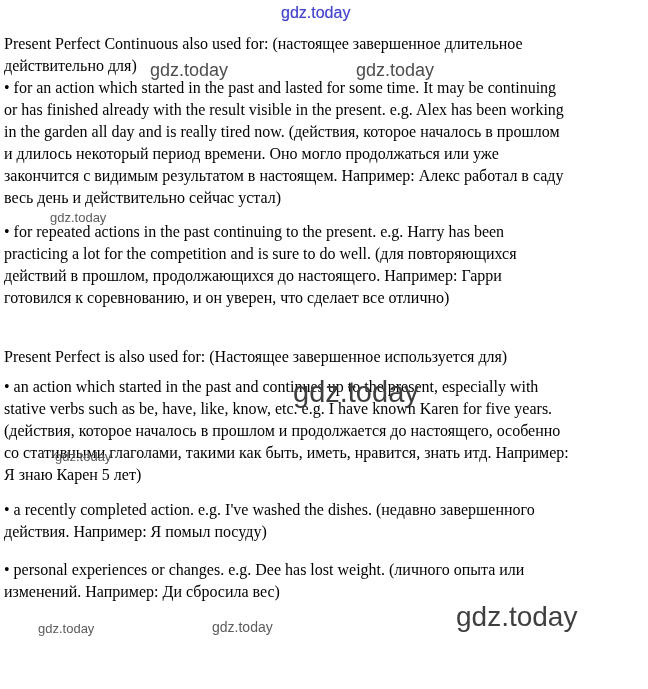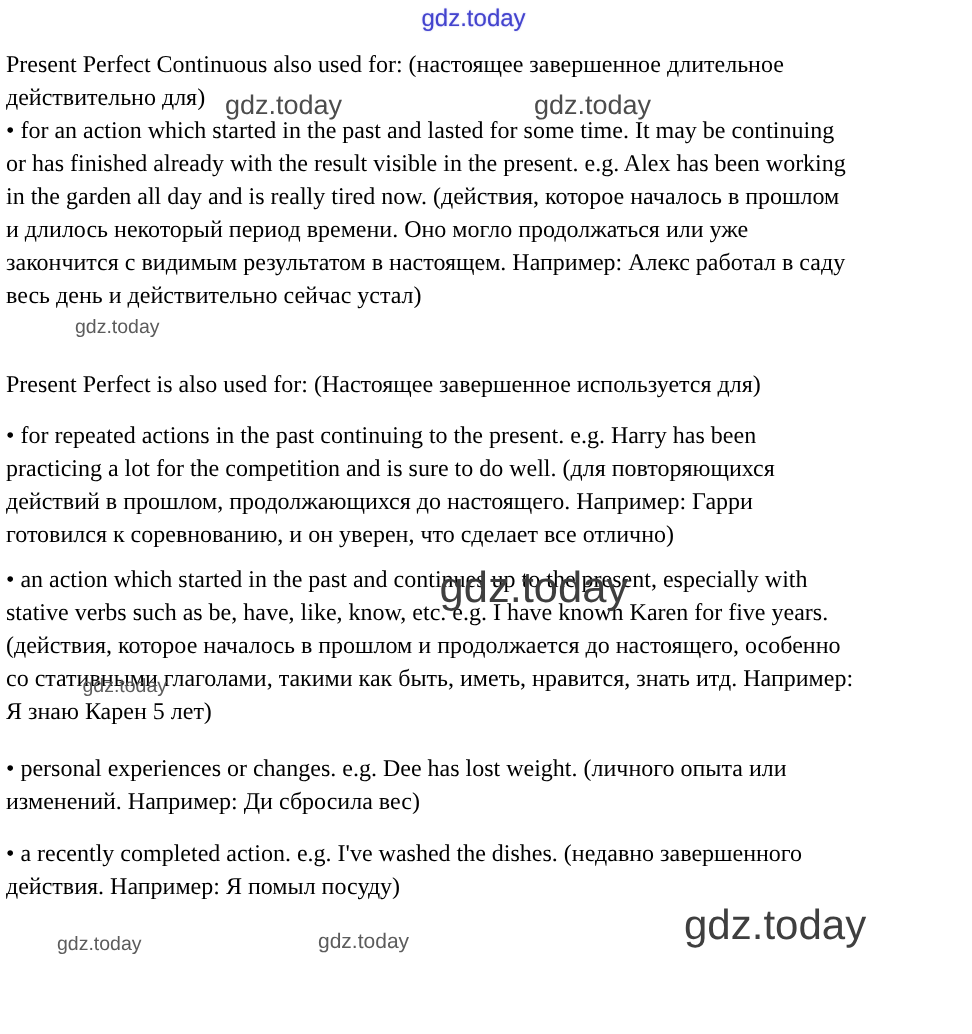--- a/index.html
+++ b/index.html
@@ -55,19 +55,19 @@
   <span class="wm wm-inl2">gdz.today</span>
   <span class="wm wm-sm1">gdz.today</span>
   <span class="wm wm-lg1">gdz.today</span>
   <span class="wm wm-sm2">gdz.today</span>
   <span class="wm wm-sm3">gdz.today</span>
   <span class="wm wm-sm4">gdz.today</span>
   <span class="wm wm-lg2">gdz.today</span>
 
   <p class="para p1">Present Perfect Continuous also used for: (настоящее завершенное длительное действительно для)</p>
   <p class="para p2">• for an action which started in the past and lasted for some time. It may be continuing or has finished already with the result visible in the present. e.g. Alex has been working in the garden all day and is really tired now. (действия, которое началось в прошлом и длилось некоторый период времени. Оно могло продолжаться или уже закончится с видимым результатом в настоящем. Например: Алекс работал в саду весь день и действительно сейчас устал)</p>
+  <p class="para p4">• for repeated actions in the past continuing to the present. e.g. Harry has been practicing a lot for the competition and is sure to do well. (для повторяющихся действий в прошлом, продолжающихся до настоящего. Например: Гарри готовился к соревнованию, и он уверен, что сделает все отлично)</p>
   <p class="para p5">Present Perfect is also used for: (Настоящее завершенное используется для)</p>
-  <p class="para p4">• for repeated actions in the past continuing to the present. e.g. Harry has been practicing a lot for the competition and is sure to do well. (для повторяющихся действий в прошлом, продолжающихся до настоящего. Например: Гарри готовился к соревнованию, и он уверен, что сделает все отлично)</p>
   <p class="para p6">• an action which started in the past and continues up to the present, especially with stative verbs such as be, have, like, know, etc. e.g. I have known Karen for five years. (действия, которое началось в прошлом и продолжается до настоящего, особенно со стативными глаголами, такими как быть, иметь, нравится, знать итд. Например: Я знаю Карен 5 лет)</p>
+  <p class="para p7">• a recently completed action. e.g. I've washed the dishes. (недавно завершенного действия. Например: Я помыл посуду)</p>
   <p class="para p8">• personal experiences or changes. e.g. Dee has lost weight. (личного опыта или изменений. Например: Ди сбросила вес)</p>
-  <p class="para p7">• a recently completed action. e.g. I've washed the dishes. (недавно завершенного действия. Например: Я помыл посуду)</p>
 
 </div>
 
 </body></html>

